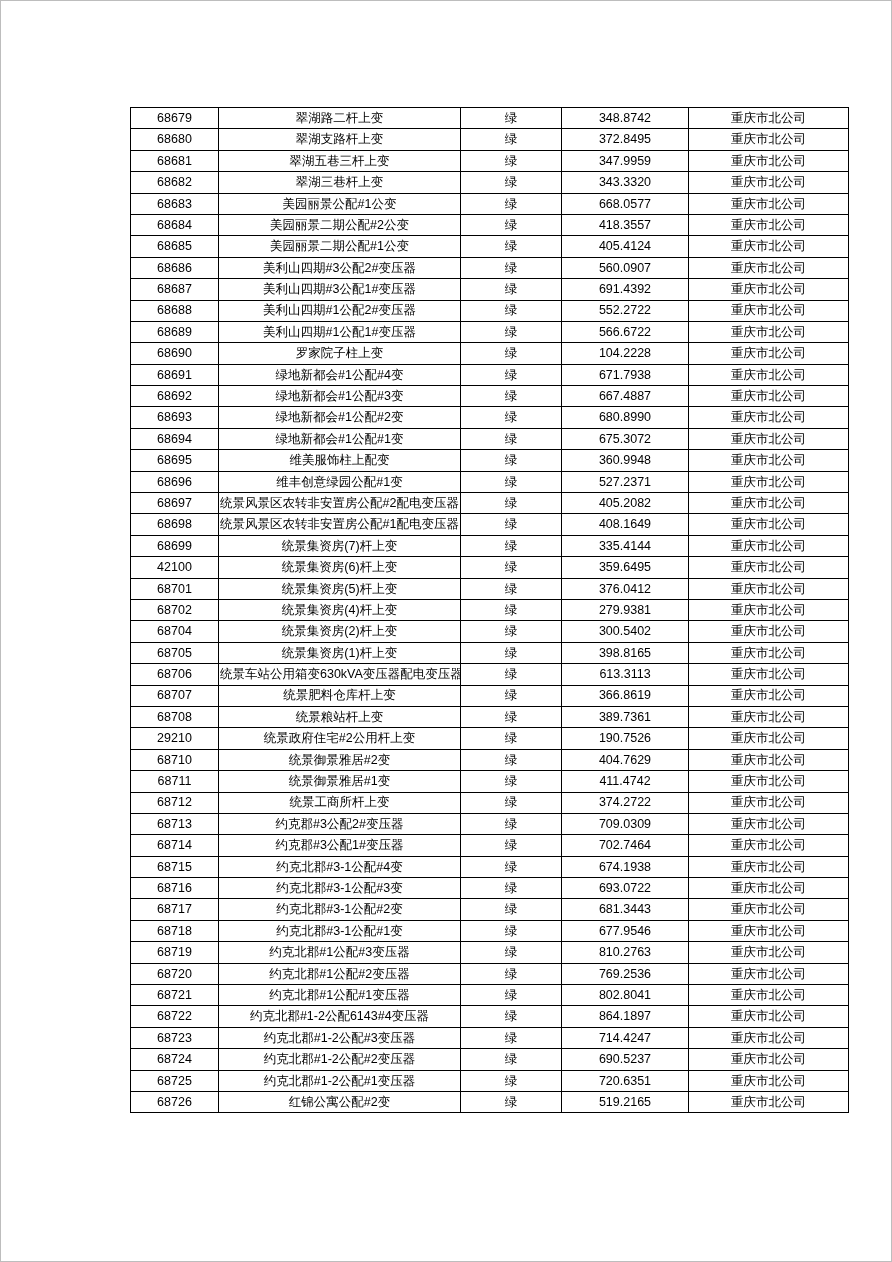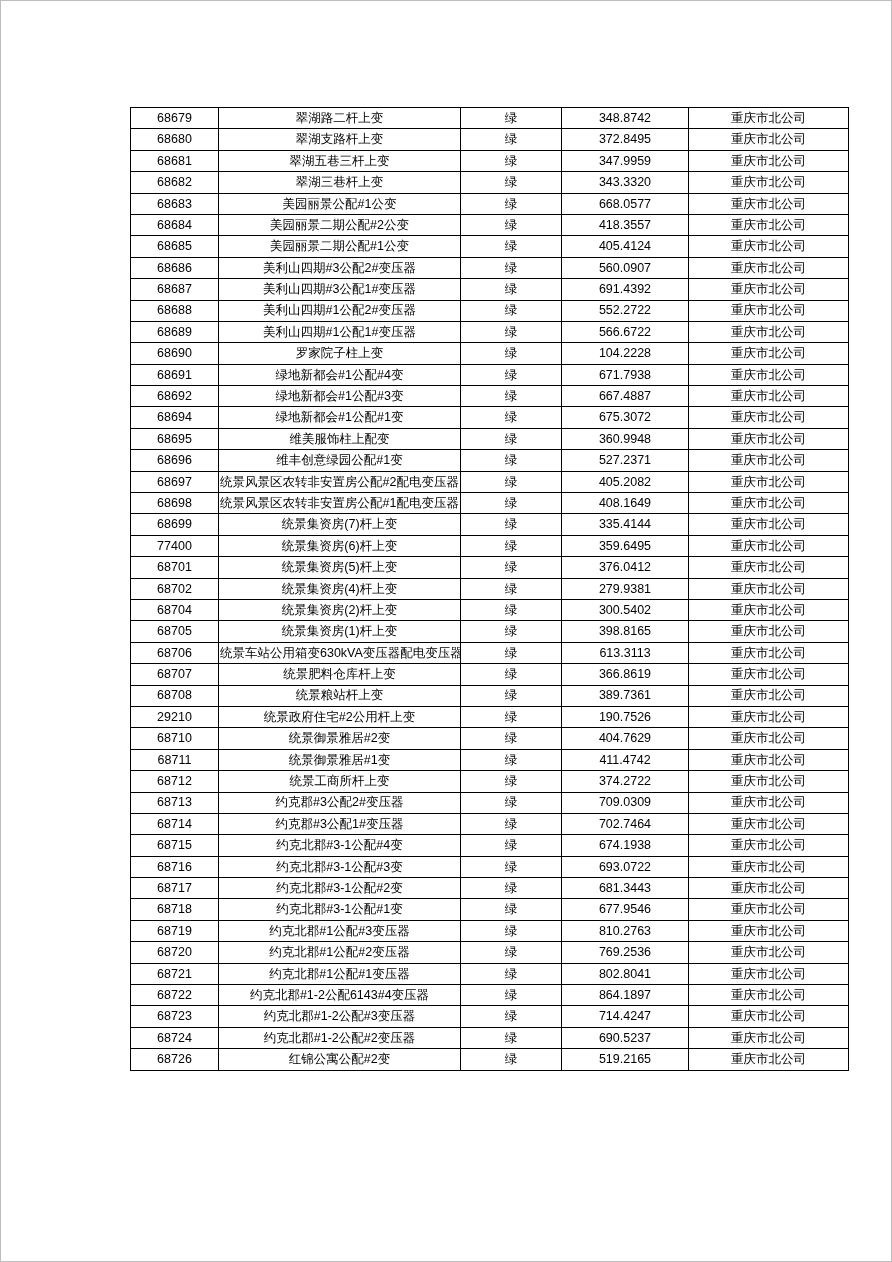--- a/index.html
+++ b/index.html
@@ -153,20 +153,27 @@
         <td class="col-company">重庆市北公司</td>
       </tr>
       <tr>
         <td class="col-id">68692</td>
         <td class="col-name">绿地新都会#1公配#3变</td>
         <td class="col-status">绿</td>
         <td class="col-value">667.4887</td>
         <td class="col-company">重庆市北公司</td>
       </tr>
       <tr>
+        <td class="col-id">68693</td>
+        <td class="col-name">绿地新都会#1公配#2变</td>
+        <td class="col-status">绿</td>
+        <td class="col-value">680.8990</td>
+        <td class="col-company">重庆市北公司</td>
+      </tr>
+      <tr>
         <td class="col-id">68694</td>
         <td class="col-name">绿地新都会#1公配#1变</td>
         <td class="col-status">绿</td>
         <td class="col-value">675.3072</td>
         <td class="col-company">重庆市北公司</td>
       </tr>
       <tr>
         <td class="col-id">68695</td>
         <td class="col-name">维美服饰柱上配变</td>
         <td class="col-status">绿</td>
@@ -195,21 +202,21 @@
         <td class="col-company">重庆市北公司</td>
       </tr>
       <tr>
         <td class="col-id">68699</td>
         <td class="col-name">统景集资房(7)杆上变</td>
         <td class="col-status">绿</td>
         <td class="col-value">335.4144</td>
         <td class="col-company">重庆市北公司</td>
       </tr>
       <tr>
-        <td class="col-id">77400</td>
+        <td class="col-id">42100</td>
         <td class="col-name">统景集资房(6)杆上变</td>
         <td class="col-status">绿</td>
         <td class="col-value">359.6495</td>
         <td class="col-company">重庆市北公司</td>
       </tr>
       <tr>
         <td class="col-id">68701</td>
         <td class="col-name">统景集资房(5)杆上变</td>
         <td class="col-status">绿</td>
         <td class="col-value">376.0412</td>
@@ -360,20 +367,27 @@
         <td class="col-name">约克北郡#1-2公配#3变压器</td>
         <td class="col-status">绿</td>
         <td class="col-value">714.4247</td>
         <td class="col-company">重庆市北公司</td>
       </tr>
       <tr>
         <td class="col-id">68724</td>
         <td class="col-name">约克北郡#1-2公配#2变压器</td>
         <td class="col-status">绿</td>
         <td class="col-value">690.5237</td>
+        <td class="col-company">重庆市北公司</td>
+      </tr>
+      <tr>
+        <td class="col-id">68725</td>
+        <td class="col-name">约克北郡#1-2公配#1变压器</td>
+        <td class="col-status">绿</td>
+        <td class="col-value">720.6351</td>
         <td class="col-company">重庆市北公司</td>
       </tr>
       <tr>
         <td class="col-id">68726</td>
         <td class="col-name">红锦公寓公配#2变</td>
         <td class="col-status">绿</td>
         <td class="col-value">519.2165</td>
         <td class="col-company">重庆市北公司</td>
       </tr>
     </tbody>

